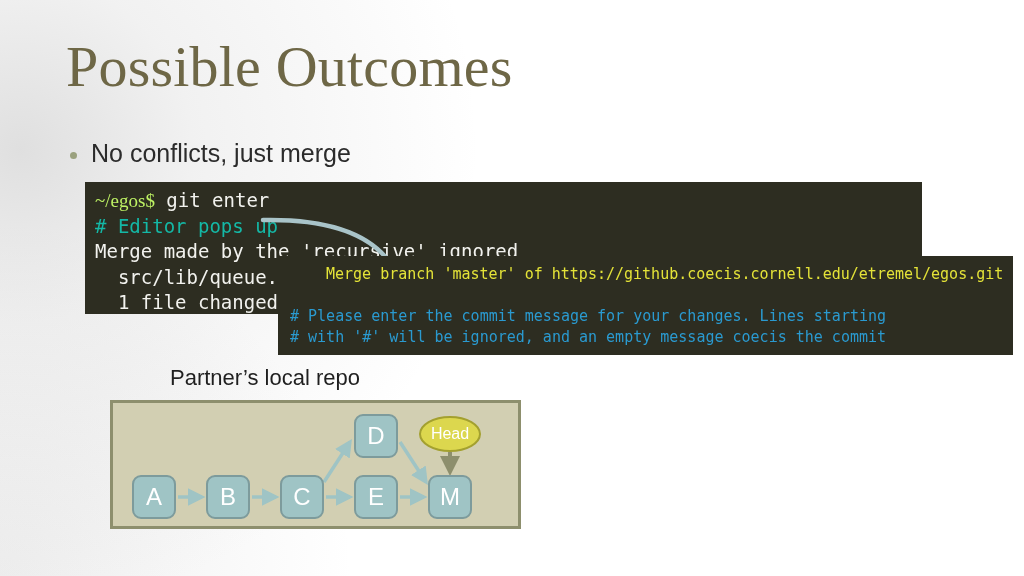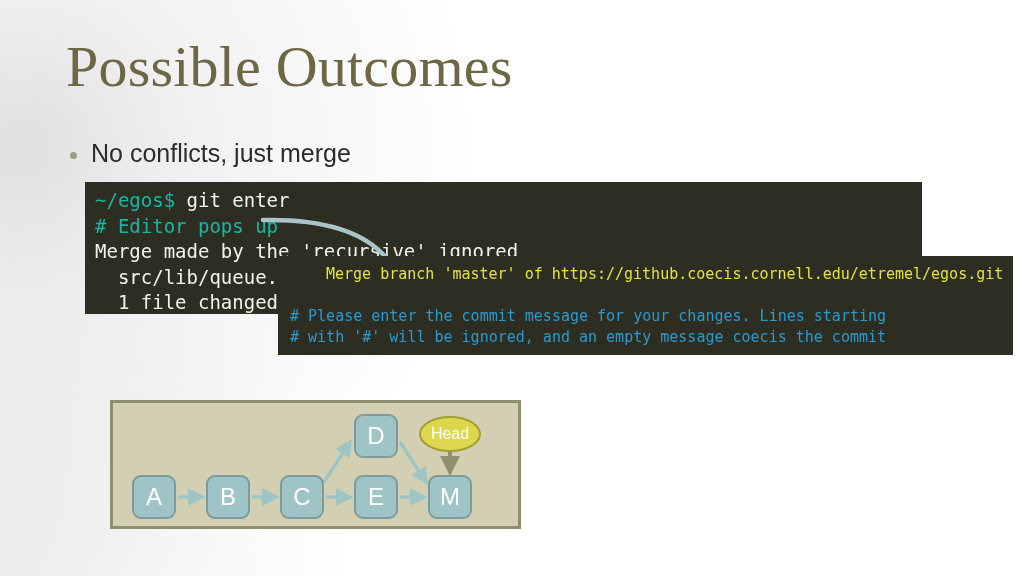--- a/index.html
+++ b/index.html
@@ -77,21 +77,21 @@
     left: 85px;
     top: 182px;
     width: 837px;
     height: 132px;
     padding: 6px 0 0 10px;
     font-size: 19px;
     line-height: 25.5px;
     color: #f2f2ee;
     z-index: 2;
   }
-  #terminal-main .prompt { color: #14b8a6; }
+  #terminal-main .prompt { color: #bef264; font-family: Liberation Serif, serif; }
   #terminal-main .comment { color: #14b8a6; }
 
   #terminal-editor {
     left: 278px;
     top: 256px;
     width: 735px;
     height: 99px;
     padding: 8px 0 0 12px;
     font-size: 15px;
     line-height: 21px;
@@ -190,20 +190,21 @@
 <span>  1 file changed,</span></div>
 
   <svg id="editor-connector" viewBox="0 0 180 80">
     <path d="M 8 22 C 60 21, 108 30, 133 62" stroke="#a9c4c9" stroke-width="4.5" fill="none" stroke-linecap="round"></path>
   </svg>
 
   <div id="terminal-editor" class="terminal"><span class="msg">Merge branch 'master' of https://github.coecis.cornell.edu/etremel/egos.git</span>
 <span class="blankline"></span><span class="hint"># Please enter the commit message for your changes. Lines starting</span>
 <span class="hint"># with '#' will be ignored, and an empty message coecis the commit</span></div>
 
+  <div id="repo-caption">Partner’s local repo</div>
 
   <div id="repo-box"></div>
 
   <div id="repo-graph">
 
     <svg width="411" height="129" style="position:absolute;left:0;top:0;">
       <defs>
         <marker id="arrowTeal" viewBox="0 0 10 10" refX="8" refY="5" markerWidth="5" markerHeight="5" orient="auto-start-reverse">
           <path d="M 0 0 L 10 5 L 0 10 z" fill="#9fc4c5"></path>
         </marker>

